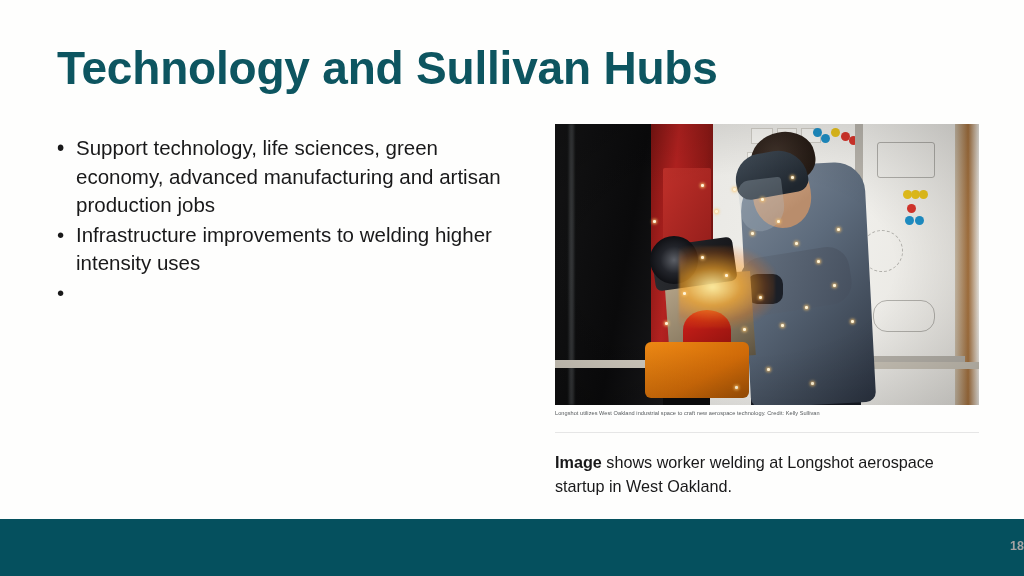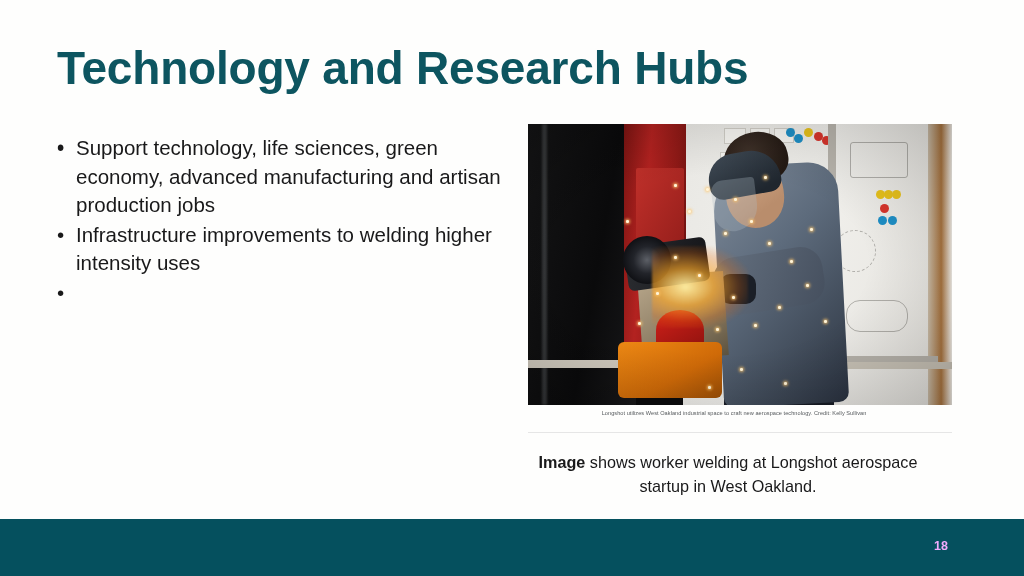--- a/index.html
+++ b/index.html
@@ -59,24 +59,23 @@
     left: 7px;
     top: 0;
     font-size: 20.5px;
     line-height: 28.6px;
     color: #19191a;
   }
 
   
   .photo-block {
     position: absolute;
-    left: 528px;
+    left: 555px;
     top: 124px;
     width: 412px;
-    text-align: center;
   }
 
   .photo-frame {
     position: relative;
     width: 424px;
     height: 281px;
     overflow: hidden;
     background: #0b0b0c;
   }
 
@@ -316,32 +315,32 @@
     bottom: 0;
     width: 1024px;
     height: 57px;
     background: #05505e;
   }
   .page-number {
     position: absolute;
     right: 0;
     top: 20px;
     width: 90px;
-    text-align: left;
-    color: #f0abfc;
+    text-align: right;
+    color: #a3a3a3;
     font-size: 12.5px;
     font-weight: bold;
   }
 </style>
 </head>
 <body>
 
 <div class="slide">
 
-  <div class="slide-title">Technology and Research Hubs</div>
+  <div class="slide-title">Technology and Sullivan Hubs</div>
 
   <ul class="bullets">
     <li class="bullet-item">
       <span class="bullet-dot">•</span>
     </li>
     <li class="bullet-item">
       <span class="bullet-dot">•</span>
       <span>Support technology, life sciences, green economy, advanced manufacturing and artisan production jobs</span>
     </li>
     <li class="bullet-item">

